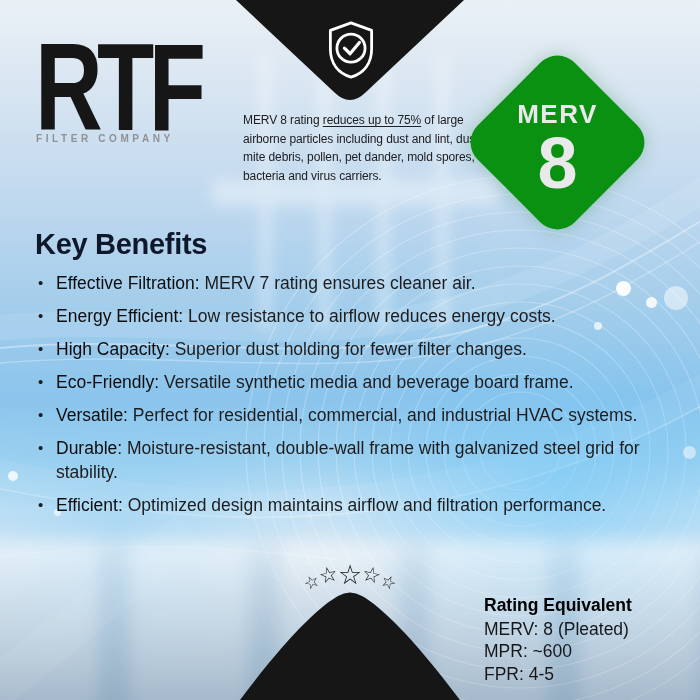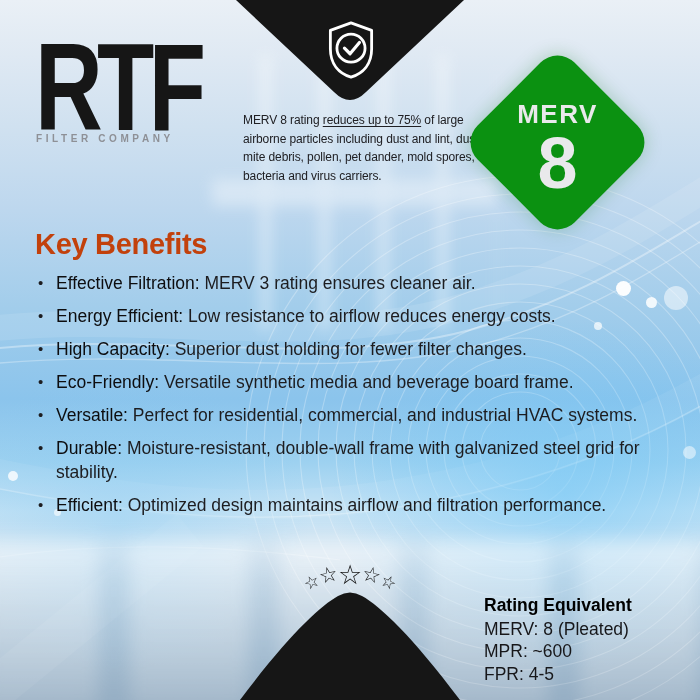--- a/index.html
+++ b/index.html
@@ -75,21 +75,21 @@
     position:absolute;inset:0;transform:rotate(-45deg);
     display:flex;flex-direction:column;align-items:center;justify-content:center;
     padding-top:12px;box-sizing:border-box;color:#e9e9eb;
   }
   .diamond-merv{font-size:26px;font-weight:bold;letter-spacing:1.5px;line-height:30px;}
   .diamond-num{font-size:72px;font-weight:bold;line-height:.95;}
 
   
   .kb-title{
     position:absolute;left:35px;top:228px;margin:0;
-    font-size:29px;font-weight:800;color:#c2410c;letter-spacing:-.3px;
+    font-size:29px;font-weight:800;color:#0f172a;letter-spacing:-.3px;
   }
   .kb-list{
     position:absolute;left:36px;top:271px;width:652px;margin:0;padding:0;list-style:none;
   }
   .benefit{
     position:relative;padding-left:20px;margin-bottom:9px;
     font-size:17.5px;line-height:24px;color:#1d1d20;
   }
   .benefit::before{content:"•";position:absolute;left:2px;top:0;font-size:15px;color:#1d1d20;}
   .b-label{font-weight:normal;color:#0d0d0f;}
@@ -177,21 +177,21 @@
 
   <div class="diamond">
     <div class="diamond-content">
       <div class="diamond-merv">MERV</div>
       <div class="diamond-num">8</div>
     </div>
   </div>
 
   <h2 class="kb-title">Key Benefits</h2>
   <ul class="kb-list">
-    <li class="benefit"><span class="b-label">Effective Filtration:</span> <span class="b-text">MERV 3 rating ensures cleaner air.</span></li>
+    <li class="benefit"><span class="b-label">Effective Filtration:</span> <span class="b-text">MERV 7 rating ensures cleaner air.</span></li>
     <li class="benefit"><span class="b-label">Energy Efficient:</span> <span class="b-text">Low resistance to airflow reduces energy costs.</span></li>
     <li class="benefit"><span class="b-label">High Capacity:</span> <span class="b-text">Superior dust holding for fewer filter changes.</span></li>
     <li class="benefit"><span class="b-label">Eco-Friendly:</span> <span class="b-text">Versatile synthetic media and beverage board frame.</span></li>
     <li class="benefit"><span class="b-label">Versatile:</span> <span class="b-text">Perfect for residential, commercial, and industrial HVAC systems.</span></li>
     <li class="benefit"><span class="b-label">Durable:</span> <span class="b-text">Moisture-resistant, double-wall frame with galvanized steel grid for stability.</span></li>
     <li class="benefit"><span class="b-label">Efficient:</span> <span class="b-text">Optimized design maintains airflow and filtration performance.</span></li>
   </ul>
 
   <div class="stars">
     <span class="star s1">☆</span>

